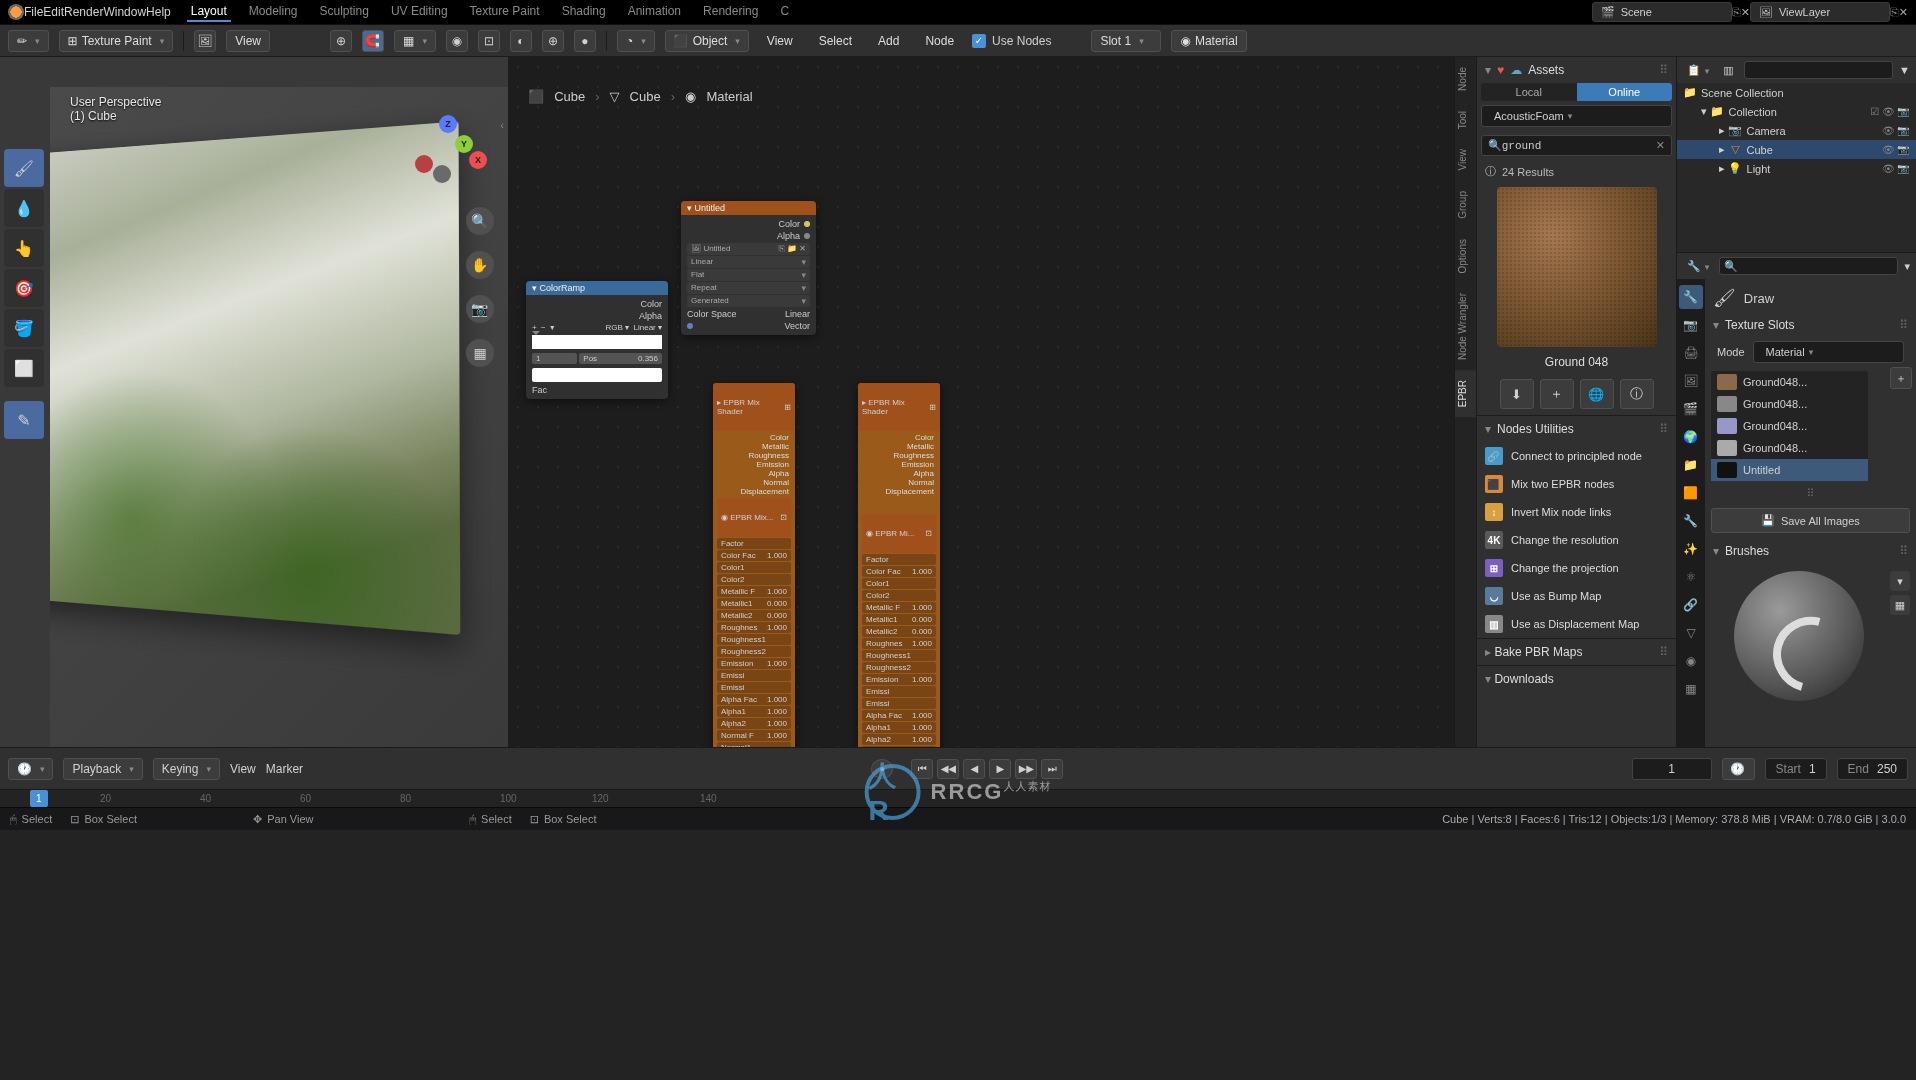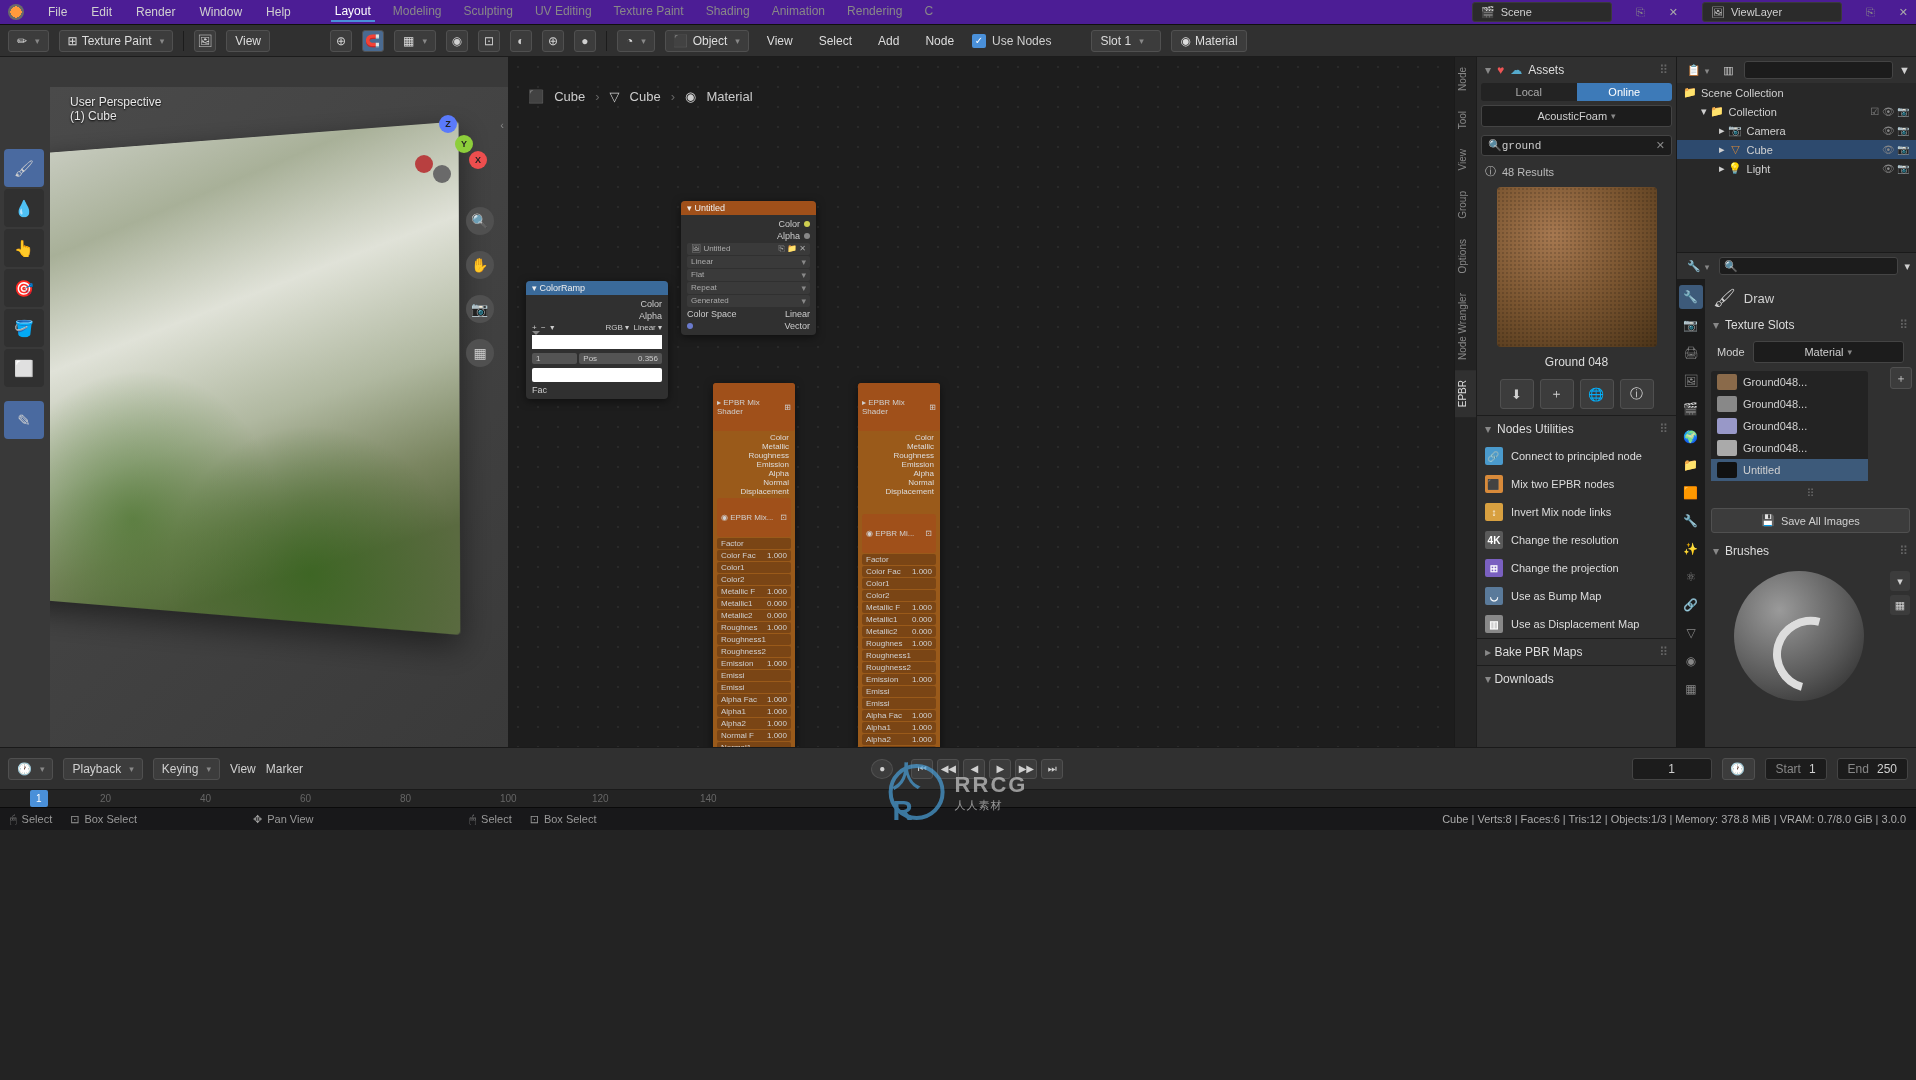--- a/index.html
+++ b/index.html
@@ -1,19 +1,19 @@
 <!DOCTYPE html>
 <html><head>
 <meta charset="utf-8">
 <style>
 * { margin: 0; padding: 0; box-sizing: border-box; font-family: -apple-system, "Segoe UI", sans-serif; }
 body { background: #232323; color: #d0d0d0; font-size: 11px; width: 1916px; height: 1080px; overflow: hidden; user-select: none; }
 
 
-.topbar { height: 25px; background: #4c1d95; display: flex; align-items: center; padding: 0 8px; gap: 24px; border-bottom: 1px solid #101010; }
+.topbar { height: 25px; background: #000000; display: flex; align-items: center; padding: 0 8px; gap: 0; border-bottom: 1px solid #101010; }
 .topbar .logo { width: 16px; height: 16px; background: radial-gradient(circle, #ff9a3c 50%, #6a6a6a 50%); border-radius: 50%; }
 .topbar .menu-item { color: #d0d0d0; font-size: 12px; cursor: pointer; }
 .topbar .spacer { flex: 1; }
 .topbar .scene-field, .topbar .layer-field { background: #2b2b2b; border: 1px solid #3a3a3a; border-radius: 3px; padding: 2px 8px; height: 20px; display: flex; align-items: center; gap: 6px; min-width: 140px; font-size: 11px;}
 .topbar .close-x { color: #aaa; cursor: pointer; }
 .workspace-tabs { display: flex; gap: 14px; margin-left: 16px; }
 .workspace-tabs .tab { color: #888; font-size: 12px; cursor: pointer; padding: 2px 4px;}
 .workspace-tabs .tab.active { color: #fff; border-bottom: 2px solid #4a90d9; }
 
 
@@ -79,21 +79,21 @@
 
 svg.wires { position: absolute; inset: 0; pointer-events: none; }
 
 
 .right-panel { width: 200px; background: #303030; display: flex; flex-direction: column; border-left: 1px solid #1c1c1c;} 
 .panel-hdr { display: flex; align-items: center; gap: 6px; padding: 6px 8px; font-size: 12px; color: #ddd; justify-content:space-between;}
 .panel-hdr .expand { color: #888; cursor:pointer;}
 .tabs-lo { display: flex; margin: 0 4px; background: #232323; border-radius: 3px; overflow:hidden;}
 .tabs-lo .t { flex: 1; text-align: center; padding: 3px 0; font-size: 11px; color: #aaa; cursor:pointer;}
 .tabs-lo .t.active { background: #3d7ab8; color: #fff; }
-.dd-full { margin: 4px; background: #1c1c1c; border: 1px solid #444; border-radius: 3px; padding: 4px 12px; font-size: 11px; display:flex; justify-content:center; align-items:center;}
+.dd-full { margin: 4px; background: #1c1c1c; border: 1px solid #444; border-radius: 3px; padding: 4px 12px; font-size: 11px; display:flex; justify-content:flex-start; align-items:center;}
 .search-row { margin: 4px; display: flex; background: #1c1c1c; border: 1px solid #444; border-radius: 3px; align-items:center; padding: 3px 6px;}
 .search-row input { flex:1; background: transparent; border: none; color: #ccc; font-size: 11px; outline:none;font-family:Liberation Mono, monospace;}
 .search-row .x { color: #888; cursor:pointer;}
 .results { padding: 4px 8px; font-size: 11px; color: #bbb; display:flex; align-items:center; gap:6px;}
 .asset-preview { margin: 4px auto; width: 160px; height: 160px; border-radius: 4px; background: radial-gradient(circle at 35% 30%, #a67850 0%, #7a5530 50%, #4a3318 100%); position:relative;}
 .asset-preview::after{content:''; position:absolute; inset:0; background-image: radial-gradient(circle, rgba(0,0,0,0.15) 1px, transparent 1px); background-size:4px 4px; border-radius:4px;}
 .asset-name { text-align: center; font-size: 12px; padding: 4px; color: #ddd;}
 .asset-btns { display: flex; gap: 6px; justify-content: center; padding: 6px;}
 .asset-btns .b { width: 34px; height: 30px; background: #3c3c3c; border: 1px solid #505050; border-radius: 3px; display:flex; align-items:center; justify-content:center; cursor:pointer; font-size:13px;}
 
@@ -146,21 +146,21 @@
 .tl-ruler .marker { position:absolute; left:30px; top:0; height:100%; background:#4a90d9; color:#fff; padding:0 6px; border-radius:2px; display:flex; align-items:center;}
 
 
 .statusbar { height: 23px; background: #18181a; display: flex; align-items: center; padding: 0 10px; gap: 18px; font-size: 11px; color: #999; border-top:1px solid #0a0a0a;}
 .statusbar .item { display: flex; align-items: center; gap: 5px;}
 .statusbar .spacer { flex: 1;}
 .statusbar .stats { color: #aaa;}
 
 .watermark { position: fixed; left: 50%; bottom: 260px; transform: translateX(-50%); display:flex; align-items:center; gap:10px; opacity:0.7; pointer-events:none;}
 .watermark .logo-c { width:56px; height:56px; border:4px solid #4aa0d9; border-radius:50%; display:flex; align-items:center; justify-content:center; color:#4aa0d9; font-size:28px; font-weight:bold;}
-.watermark .txt { display:flex; flex-direction:column; color:#ccc;}
+.watermark .txt { display:flex; flex-direction:row; color:#ccc;}
 .watermark .txt .big { font-size:22px; font-weight:bold; letter-spacing:2px;}
 .watermark .txt .sm { font-size:11px; letter-spacing:1px;}
 
 .chevd::after { content:'▾'; margin-left:4px; font-size:9px; color:#888;}
 </style>
 </head>
 <body>
 
 <div class="topbar">
   <div class="logo"></div>
@@ -605,21 +605,21 @@
     <div class="dd-full chevd">
         <span>AcousticFoam</span>
       </div>
     <div class="search-row">
       <span>🔍</span>
       <input value="ground" style="">
       <span class="x">✕</span>
     </div>
     <div class="results">
       <span>ⓘ</span>
-      <span>48 Results</span>
+      <span>24 Results</span>
     </div>
     <div class="asset-preview"></div>
     <div class="asset-name">Ground 048</div>
     <div class="asset-btns">
       <div class="b">⬇</div>
       <div class="b">＋</div>
       <div class="b">🌐</div>
       <div class="b">ⓘ</div>
     </div>
     <div class="util-section">

